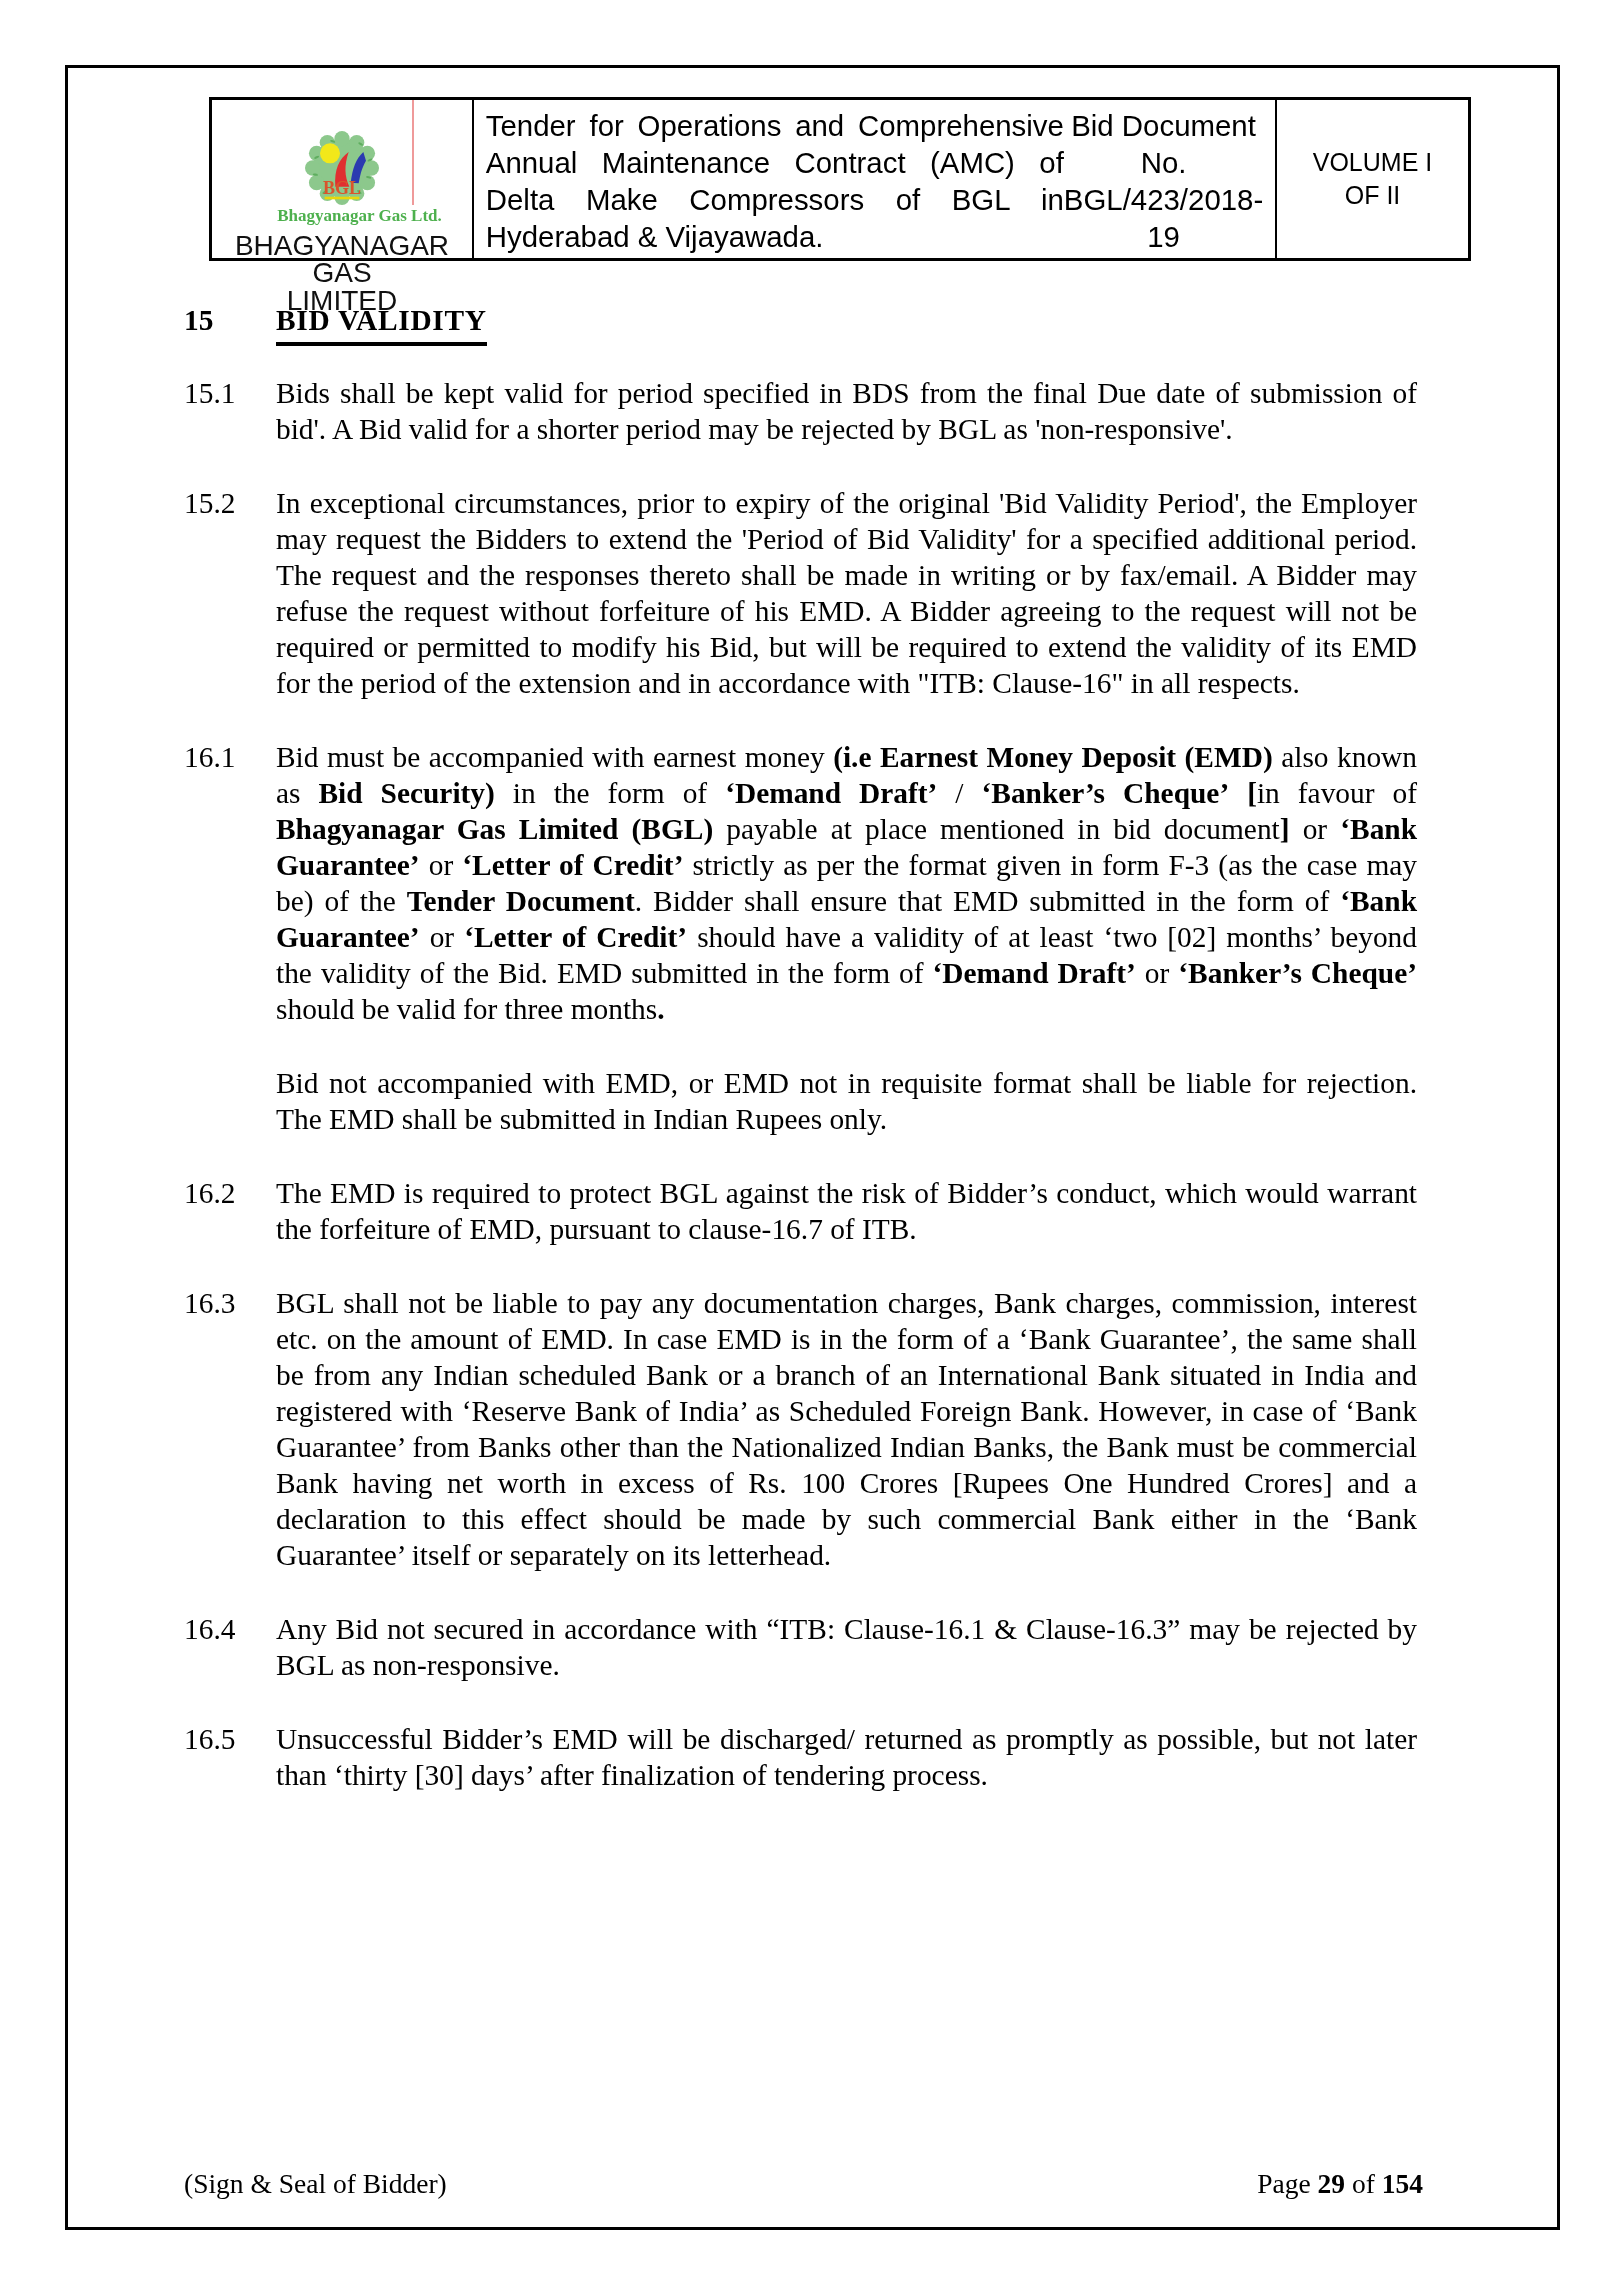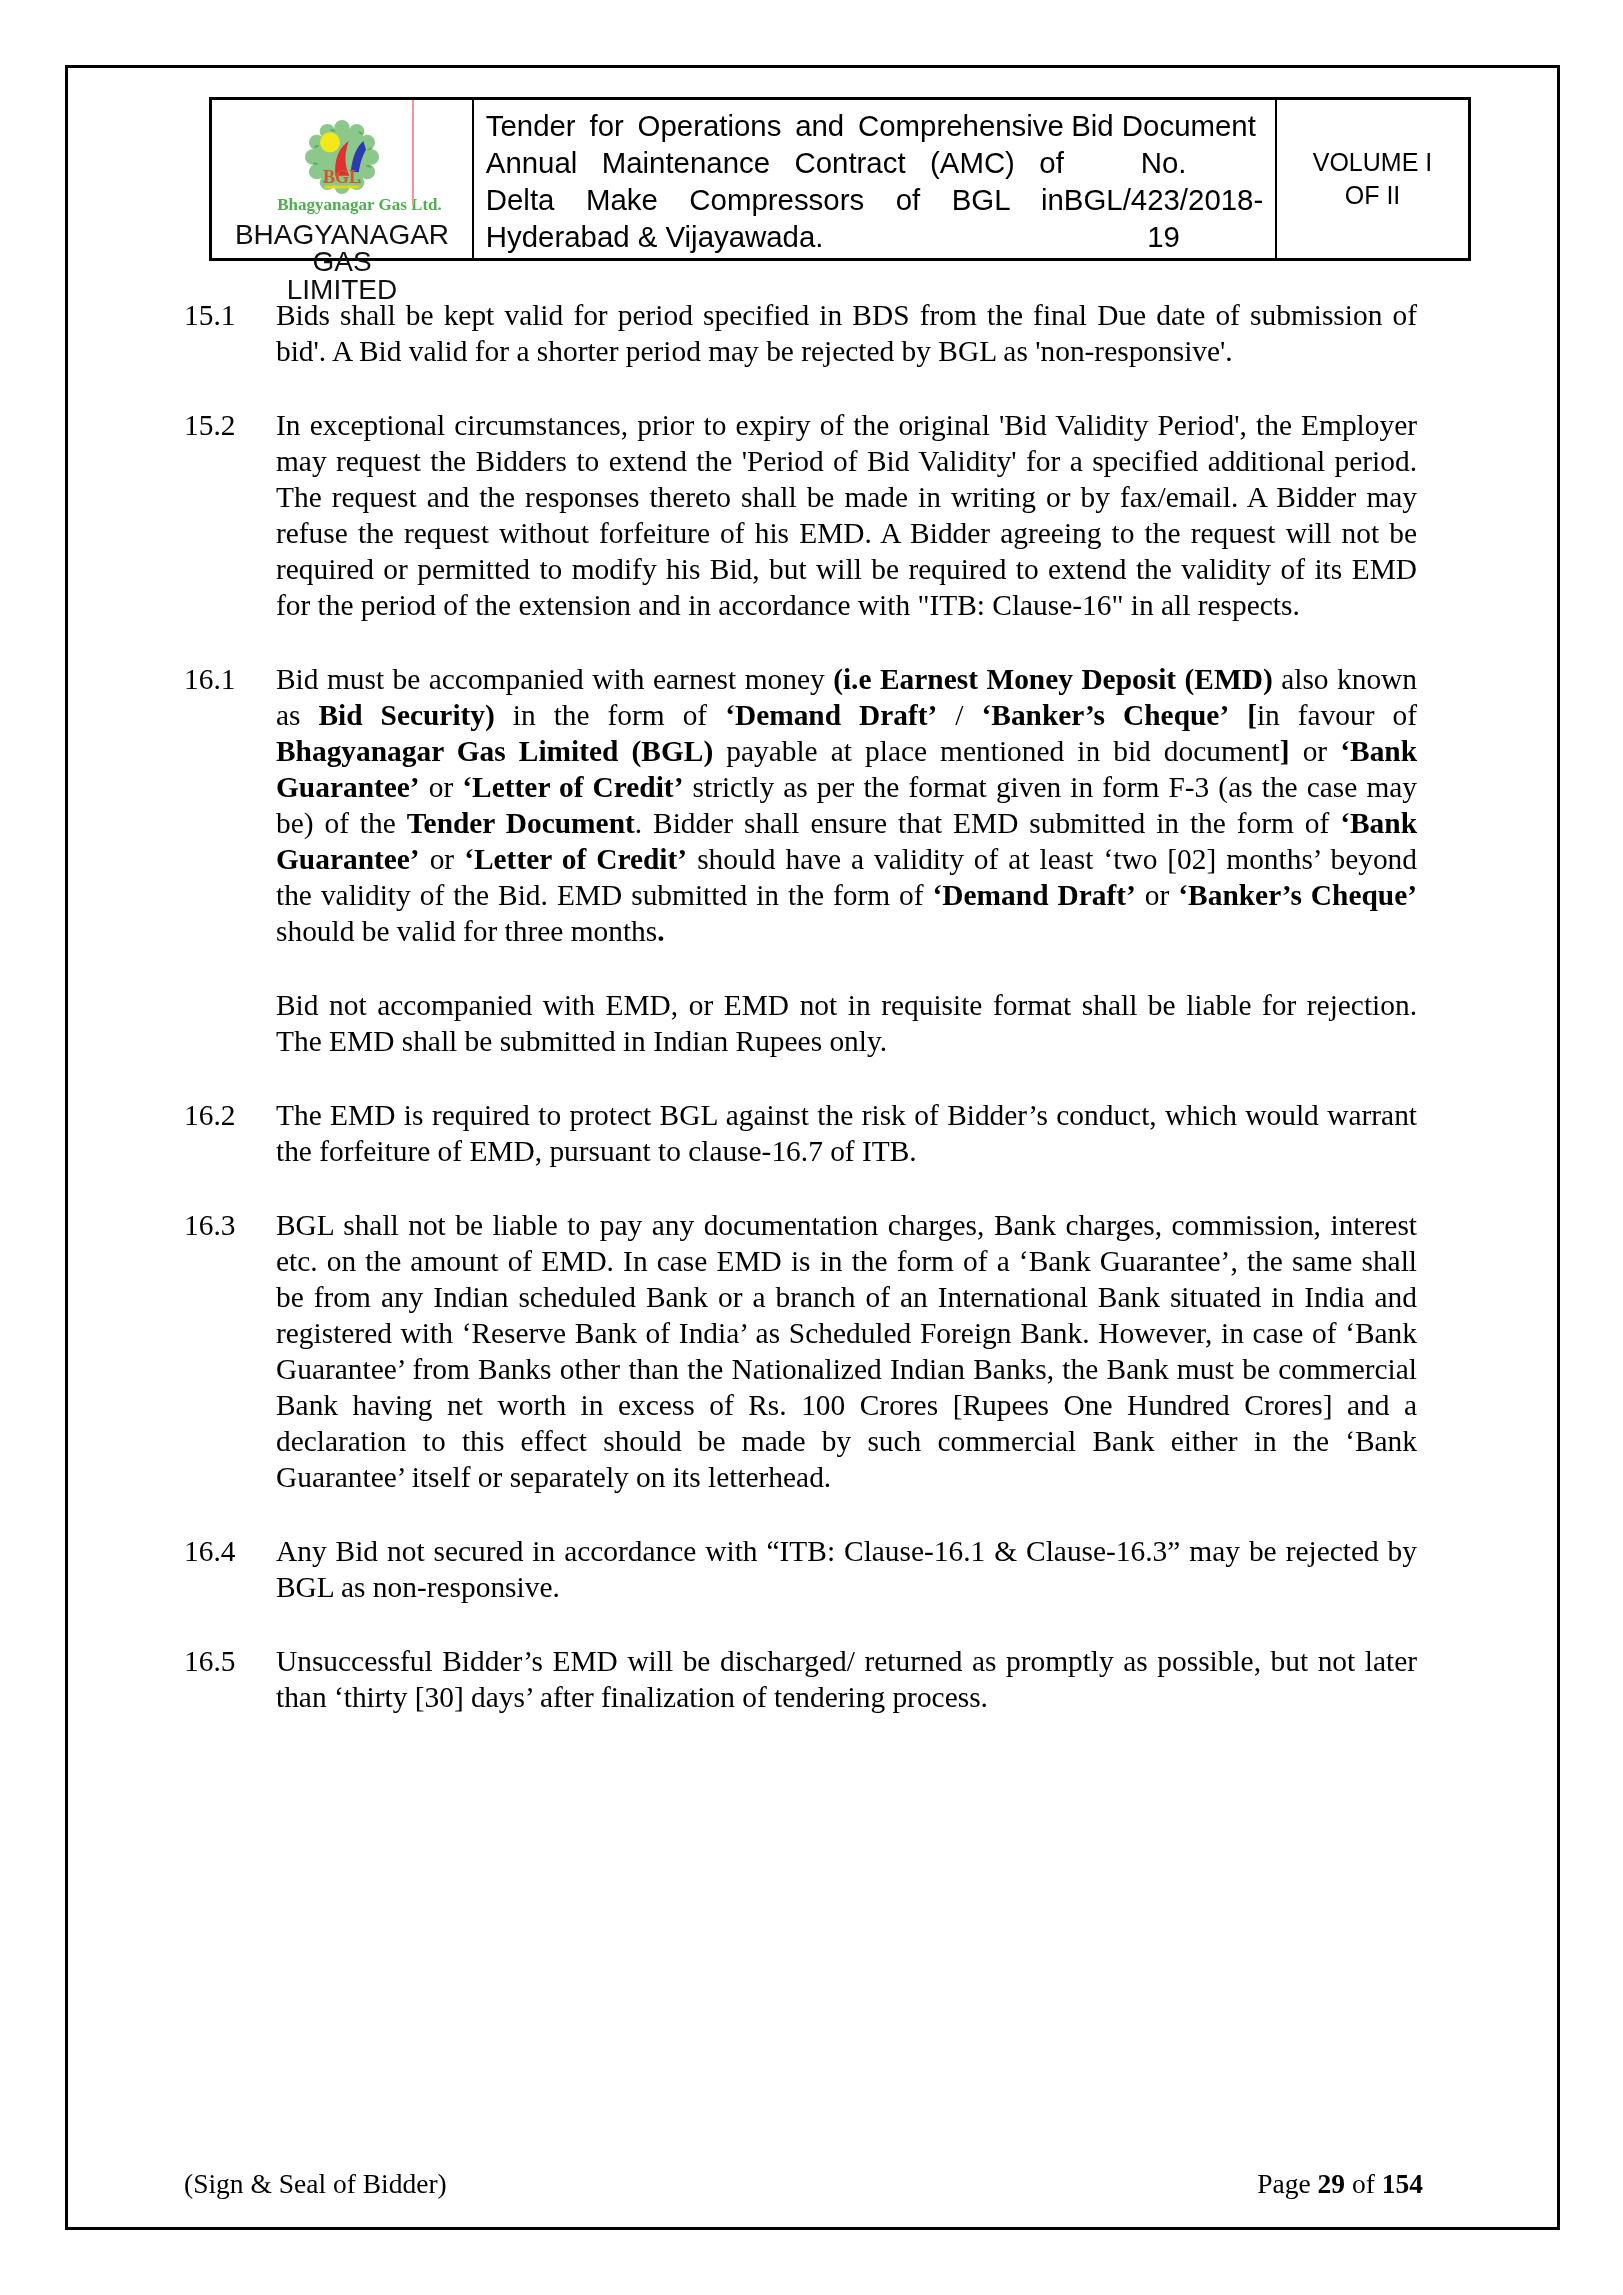--- a/index.html
+++ b/index.html
@@ -12,21 +12,21 @@
     position:absolute; left:65px; top:65px; width:1495px; height:2165px;
     border:3.9px solid #000; background:#fff;
   }
   
   .htable {
     position:absolute; left:141px; top:29.4px; width:1262px; height:164px;
     border:3.3px solid #000; display:flex;
   }
   .cell-logo {
     width:262px; flex:none; border-right:2.6px solid #000;
-    position:relative; text-align:center; padding-top:15px;
+    position:relative; text-align:center; padding-top:26px;
   }
   .red-rule {
     position:absolute; left:200px; top:0; width:2px; height:105px;
     background:#ef9a9a;
   }
   .emblem { display:block; margin:1.3px auto 0 auto; }
   .logo-tagline {
     font-family:"Liberation Serif", serif; font-weight:bold;
     font-size:17px; color:#4db04d; margin-top:-1.3px;margin-left:35px;
   }
@@ -120,20 +120,24 @@
       <div class="title-doc">Bid Document No. BGL/423/2018-19</div>
     </div>
 
     <div class="cell-vol">
       <div>VOLUME I</div>
       <div>OF II</div>
     </div>
   </div>
 
   <div class="doc-body">
+      <div class="block heading">
+        <div class="num">15</div>
+        <div class="txt" style="text-align: left;"><span class="htext">BID VALIDITY</span></div>
+      </div>
       <div class="block clause">
         <div class="num">15.1</div>
         <div class="txt"><span>Bids shall be kept valid for period specified in BDS from the final Due date of submission of bid'. A Bid valid for a shorter period may be rejected by BGL as 'non-responsive'.</span></div>
       </div>
       <div class="block clause">
         <div class="num">15.2</div>
         <div class="txt"><span>In exceptional circumstances, prior to expiry of the original 'Bid Validity Period', the Employer may request the Bidders to extend the 'Period of Bid Validity' for a specified additional period. The request and the responses thereto shall be made in writing or by fax/email. A Bidder may refuse the request without forfeiture of his EMD. A Bidder agreeing to the request will not be required or permitted to modify his Bid, but will be required to extend the validity of its EMD for the period of the extension and in accordance with "ITB: Clause-16" in all respects.</span></div>
       </div>
       <div class="block clause">
         <div class="num">16.1</div>

